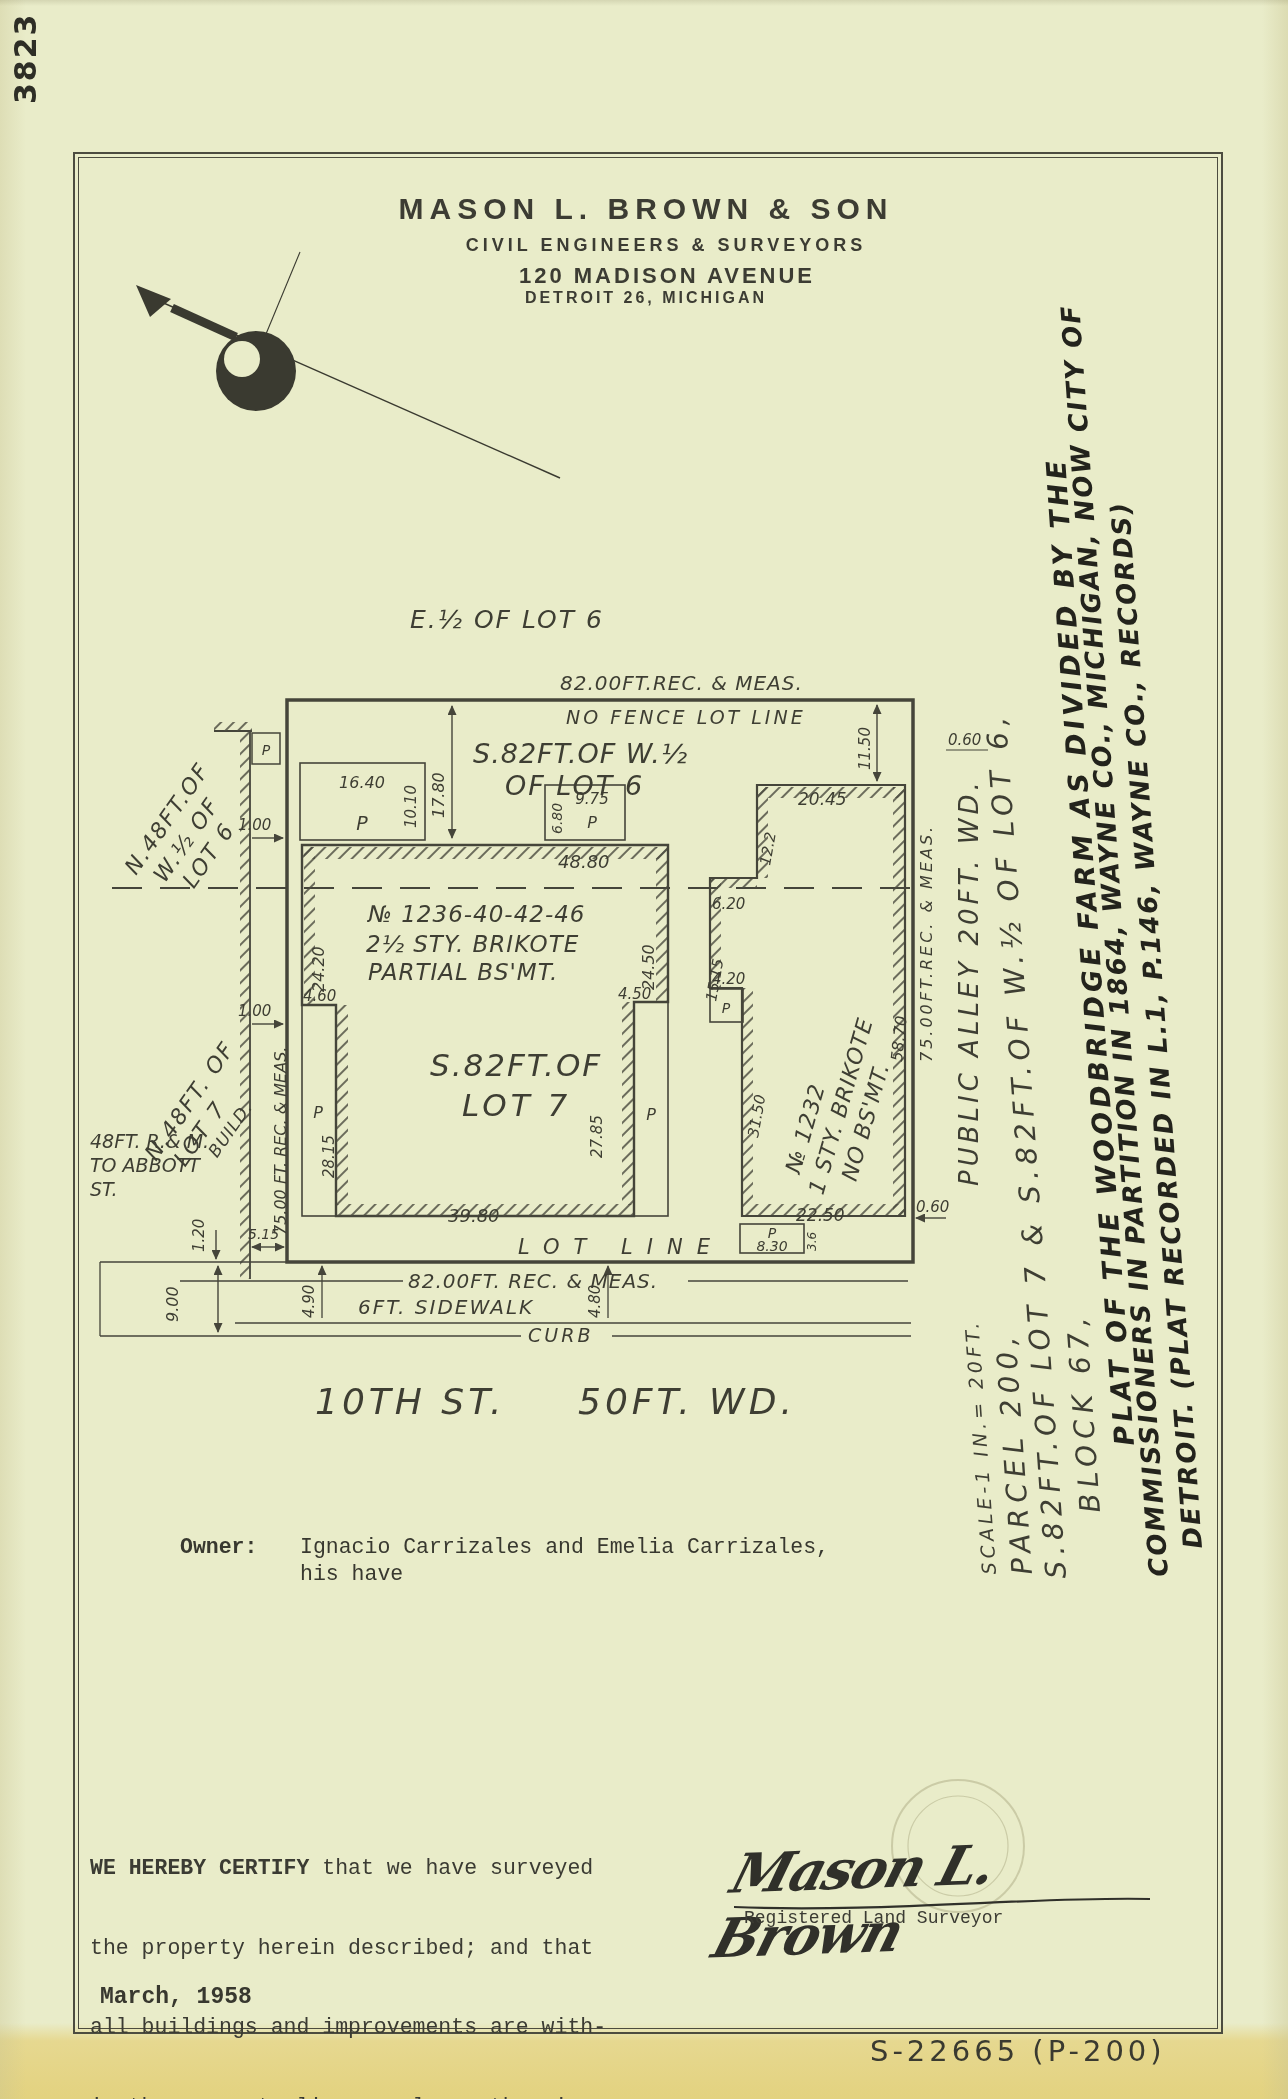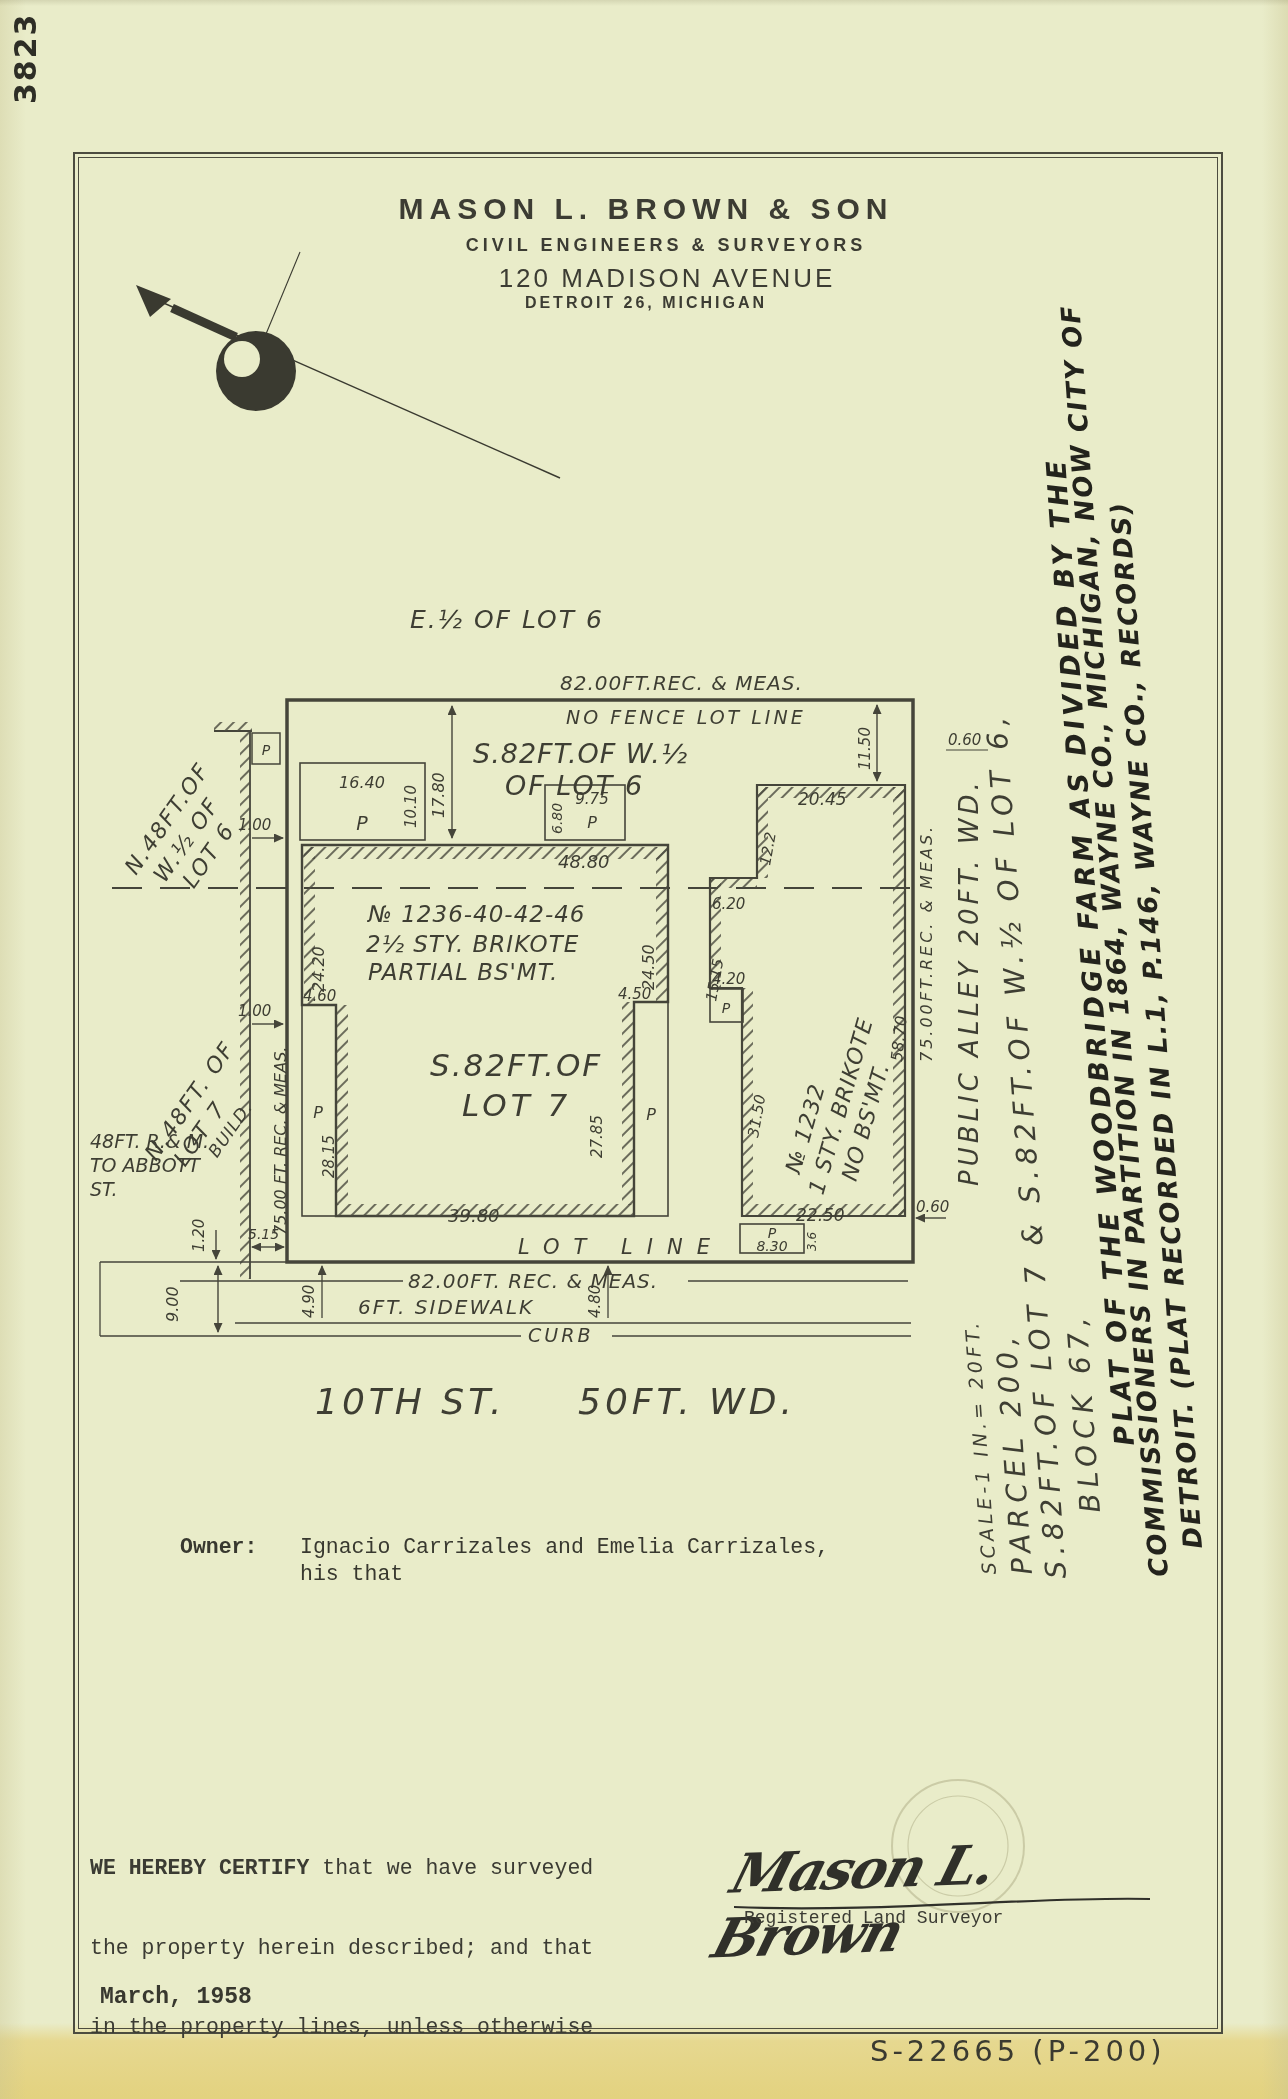--- a/index.html
+++ b/index.html
@@ -15,21 +15,21 @@
   }
   .frame{position:absolute;left:73px;top:152px;width:1146px;height:1878px;
     border:2px solid #4c4c40;}
   .frame-inner{position:absolute;inset:3px;border:1.5px solid #4c4c40;}
   .sheet-num{position:absolute;left:8px;top:104px;transform:rotate(-90deg);
     transform-origin:left top;font-family:"DejaVu Sans",sans-serif;
     font-weight:bold;font-size:30px;letter-spacing:2px;color:#2e2e26;}
   .header{position:absolute;left:73px;top:176px;width:1146px;text-align:center;color:#3c3c33;}
   .h-firm{font-size:30px;font-weight:700;letter-spacing:6px;margin-top:16px;}
   .h-prof{font-size:18px;font-weight:700;letter-spacing:4px;margin-top:9px;padding-left:40px;}
-  .h-addr{font-size:26px;font-weight:400;letter-spacing:3px;margin-top:7px;margin-left:42px;}
+  .h-addr{font-size:22px;font-weight:700;letter-spacing:3px;margin-top:7px;margin-left:42px;}
   .h-city{font-size:16px;font-weight:700;letter-spacing:3px;}
   svg.overlay{position:absolute;left:0;top:0;}
   .t{font-family:"DejaVu Sans",sans-serif;font-style:italic;fill:#3e3e33;}
   .tb{font-family:"DejaVu Sans",sans-serif;font-style:italic;font-weight:bold;fill:#23231c;}
   .owner{position:absolute;left:180px;top:1534px;display:flex;
     font-family:"Liberation Mono",monospace;font-size:21.5px;line-height:27px;color:#38382f;}
   .owner-label{width:120px;font-weight:bold;}
   .cert{position:absolute;left:90px;top:1802px;font-family:"Liberation Mono",monospace;
     font-size:21.5px;line-height:26.5px;color:#3b3b33;white-space:pre;}
   .cert-bold{font-weight:bold;}
@@ -236,27 +236,28 @@
   <text class="tb" x="1168" y="1576" font-size="26" letter-spacing="2" transform="rotate(-94 1168 1576)">COMMISSIONERS IN PARTITION IN 1864, WAYNE CO., MICHIGAN, NOW CITY OF</text>
   <text class="tb" x="1202" y="1548" font-size="26" letter-spacing="2" transform="rotate(-94 1202 1548)">DETROIT. (PLAT RECORDED IN L.1, P.146, WAYNE CO., RECORDS)</text>
 
   <path d="M734,1907 C 880,1913 1040,1896 1150,1899" fill="none" stroke="#30302a" stroke-width="2.2"></path>
 </svg>
 
 <div class="owner">
   <div class="owner-label">Owner:</div>
   <div>
     <div>Ignacio Carrizales and Emelia Carrizales,</div>
-    <div>his that</div>
+    <div>his have</div>
   </div>
 </div>
 
 <div class="cert">
   <div><span class="cert-bold">WE HEREBY CERTIFY</span><span> that we have surveyed</span></div>
   <div>the property herein described; and that</div>
+  <div>all buildings and improvements are with-</div>
   <div>in the property lines, unless otherwise</div>
   
 </div>
 
 <div class="sig-name">Mason L. Brown</div>
 <div class="sig-title">Registered Land Surveyor</div>
 
 <div class="date-line">March, 1958</div>
 
 <div class="file-num">S-22665 (P-200)</div>

